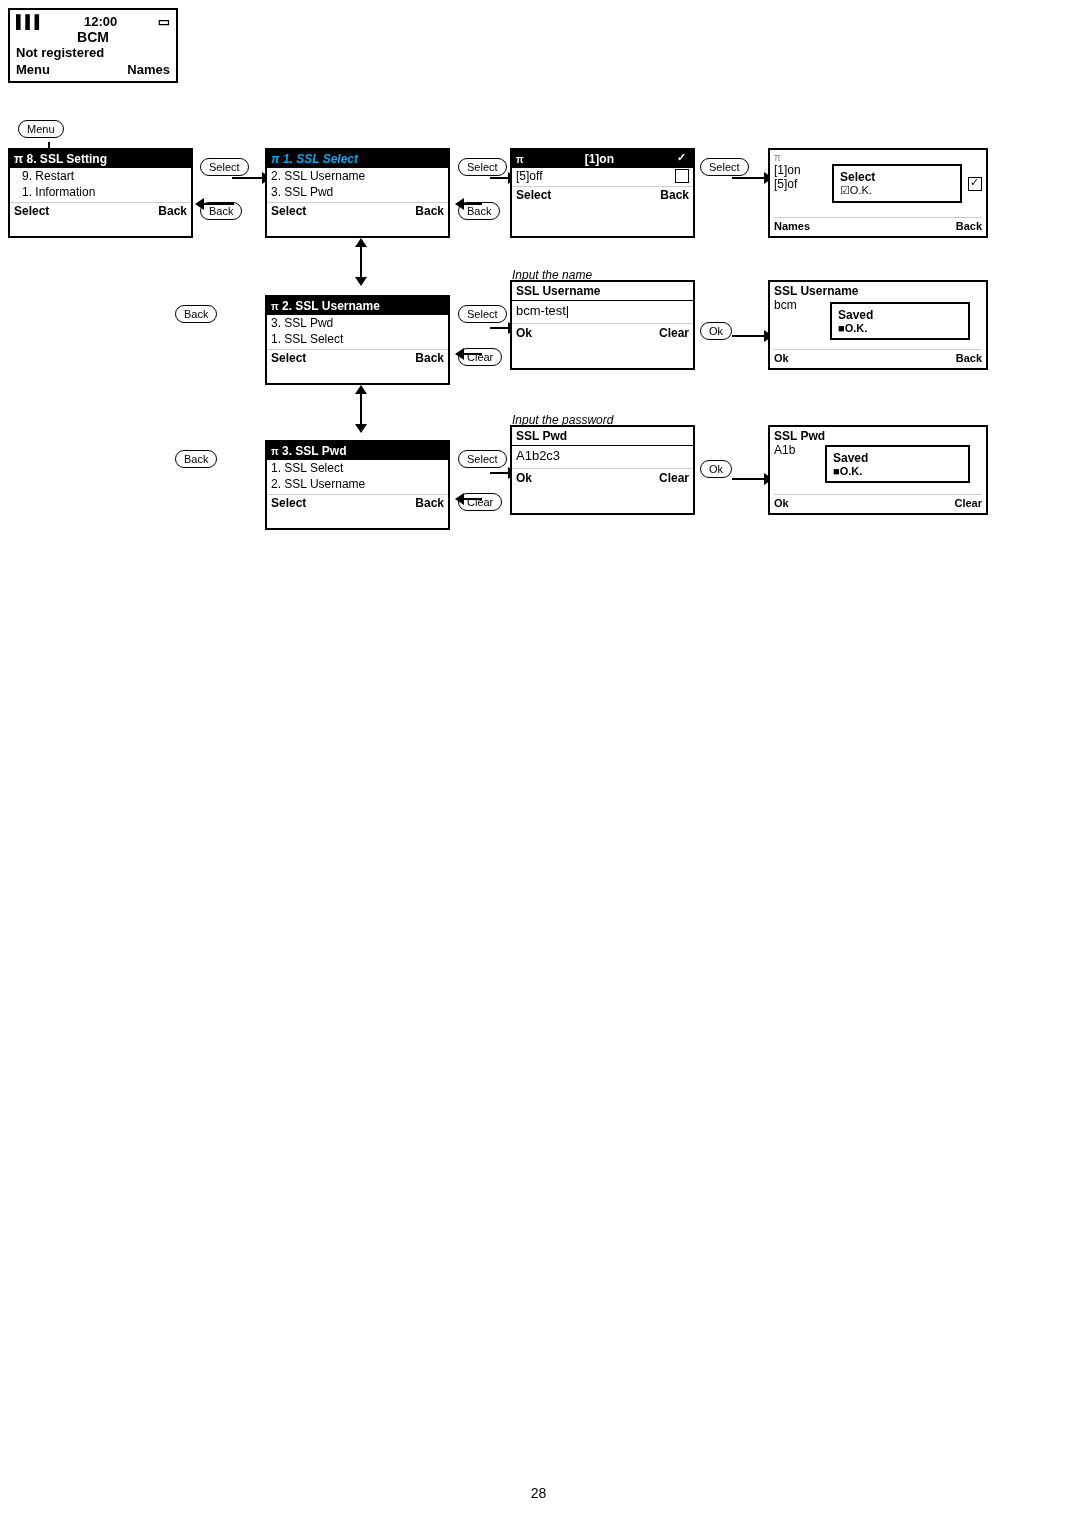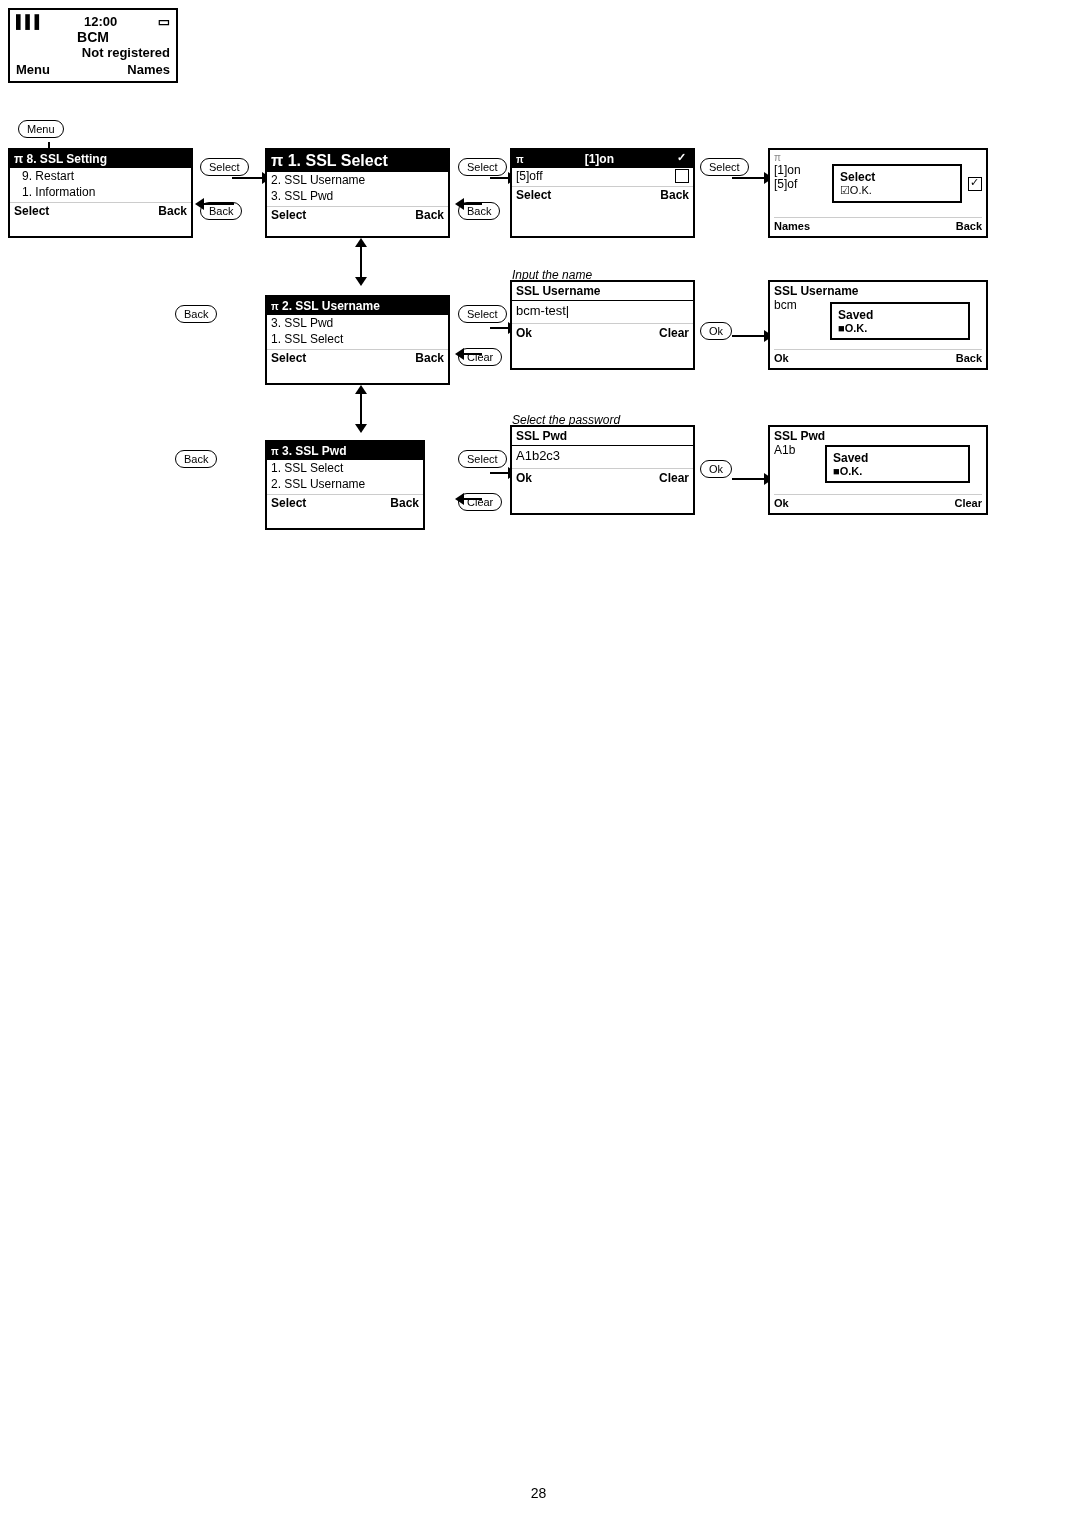--- a/index.html
+++ b/index.html
@@ -29,21 +29,21 @@
       padding: 4px 6px;
     }
     .status-row1 {
       display: flex;
       align-items: center;
       justify-content: space-between;
       font-size: 13px;
       font-weight: bold;
     }
     .status-bcm { text-align: center; font-size: 14px; font-weight: bold; }
-    .status-notreg { text-align: right; font-size: 13px; font-weight: bold; }
+    .status-notreg { text-align: left; font-size: 13px; font-weight: bold; }
     .status-menu-names {
       display: flex;
       justify-content: space-between;
       font-size: 13px;
       font-weight: bold;
       margin-top: 2px;
     }
 
     
     .menu-btn {
@@ -95,24 +95,25 @@
 
     
     .screen2 {
       top: 148px;
       left: 265px;
       width: 185px;
       height: 90px;
     }
     .screen2 .menu-header {
       background: #000;
-      color: #ffffff;
-      font-size: 16px;
-      font-weight: bold;
-      padding: 2px 4px;
+      color: #0ea5e9;
+      font-size: 12px;
+      font-weight: bold;
+      padding: 2px 4px;
+      font-style: italic;
     }
     .screen2 .menu-item {
       font-size: 12px;
       padding: 1px 4px;
     }
     .screen2 .menu-footer {
       display: flex;
       justify-content: space-between;
       font-size: 12px;
       font-weight: bold;
@@ -252,21 +253,21 @@
       background: #fff;
       padding: 4px 6px;
       font-size: 12px;
       font-weight: bold;
     }
 
     
     .screen8 {
       top: 440px;
       left: 265px;
-      width: 160px;
+      width: 185px;
       height: 90px;
     }
     .screen8 .menu-header {
       background: #000;
       color: #fff;
       font-size: 12px;
       font-weight: bold;
       padding: 2px 4px;
     }
     .screen8 .menu-item {
@@ -610,21 +611,21 @@
   <div class="arrow-right" style="top:467px; left:490px;">
     <div class="line" style="width:18px;"></div>
     <div class="head"></div>
   </div>
 
   <div class="arrow-left" style="top:493px; left:455px;">
     <div class="head"></div>
     <div class="line" style="width:18px;"></div>
   </div>
 
-  <div class="input-hint" style="top:413px; left:512px;">Select the password</div>
+  <div class="input-hint" style="top:413px; left:512px;">Input the password</div>
 
   <div class="screen-box screen9">
     <div class="input-label">SSL Pwd</div>
     <div class="input-value">A1b2c3</div>
     <div class="input-footer">
       <span>Ok</span>
       <span>Clear</span>
     </div>
   </div>
 

